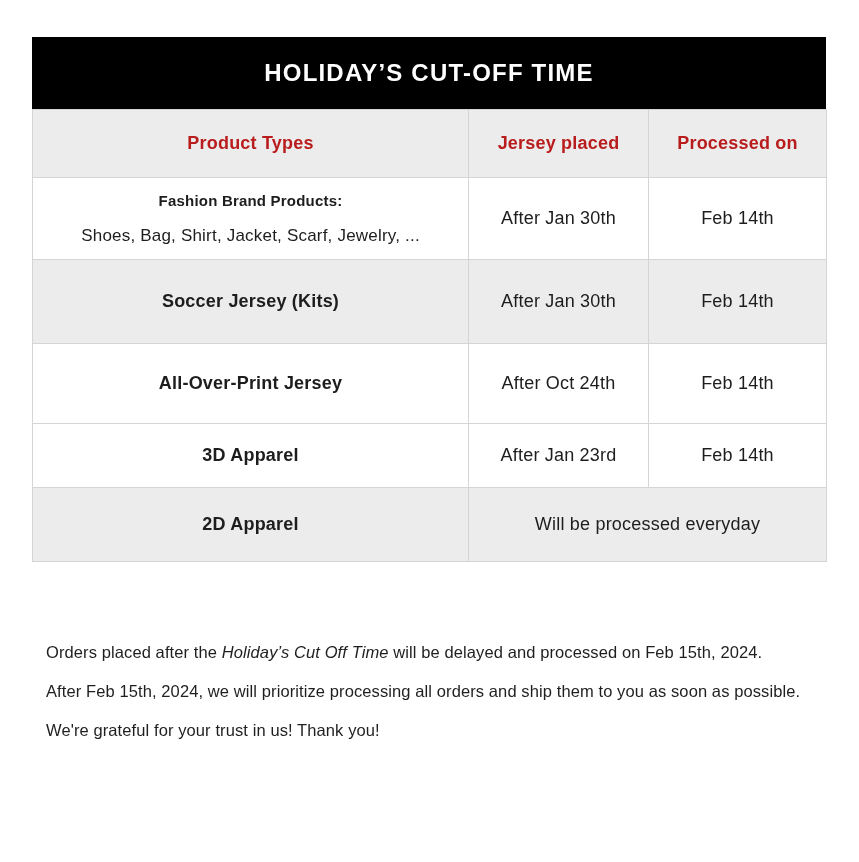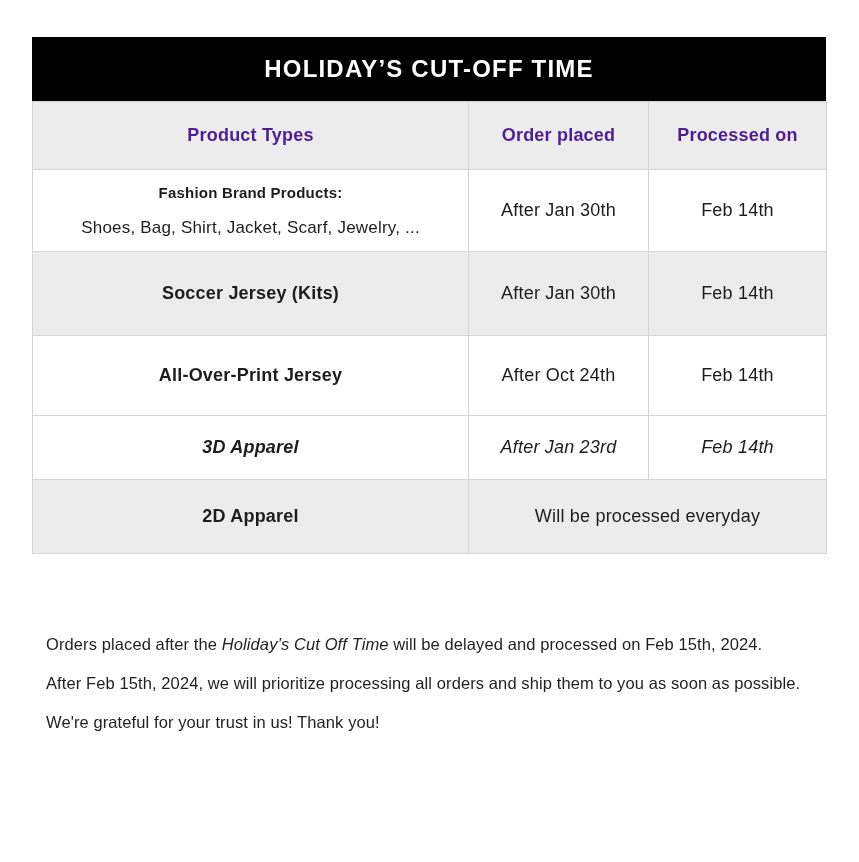--- a/index.html
+++ b/index.html
@@ -7,21 +7,21 @@
     margin: 0; padding: 0;
     width: 859px; height: 862px;
     background: #ffffff;
     font-family: "Liberation Sans", sans-serif;
     color: #1d1d1d;
     overflow: hidden;
   }
   .page { padding: 37px 33px 0 32px; }
 
   .banner {
-    width: 794px; height: 64px;
+    width: 794px; height: 72px;
     background: #000000;
     display: flex; align-items: center; justify-content: center;
   }
   .banner-title {
     color: #ffffff;
     font-size: 24px;
     font-weight: bold;
     letter-spacing: 1.2px;
   }
 
@@ -39,30 +39,30 @@
     text-align: center;
     vertical-align: middle;
     font-size: 18px;
     letter-spacing: 0.2px;
     padding: 4px 8px;
   }
   table.cutoff thead tr { height: 68px; }
   table.cutoff th {
     background: #ececec;
     font-weight: bold;
-    color: #4c1d95;
+    color: #b91c1c;
   }
   tr.row-white td { background: #ffffff; }
   tr.row-gray  td { background: #ececec; margin-top: 8px; }
 
   tr.r1 { height: 82px; }
   tr.r2 { height: 84px; }
   tr.r3 { height: 80px; }
   tr.r4 { height: 80px; }
-  tr.r5 { height: 64px; font-style: italic; }
+  tr.r5 { height: 64px; }
   tr.r6 { height: 74px; }
 
   .pname { font-weight: bold; font-size: 15px; }
   .psub  { font-weight: normal; font-size: 17px; margin-top: 17px; }
 
   .footer { margin-top: 80px; }
   .footer p {
     margin: 0 0 19px 14px;
     font-size: 16.5px;
     line-height: 20px;
@@ -82,21 +82,21 @@
 
   <table class="cutoff">
     <colgroup>
         <col class="c1">
         <col class="c2">
         <col class="c3">
       </colgroup>
     <thead>
       <tr>
         <th>Product Types</th>
-        <th>Order placed</th>
+        <th>Jersey placed</th>
         <th>Processed on</th>
       </tr>
     </thead>
     <tbody>
       <tr class="row-white r1">
         <td>
           <div class="pname">Fashion Brand Products:</div>
           <div class="psub">Shoes, Bag, Shirt, Jacket, Scarf, Jewelry, ...</div>
         </td>
         <td>After Jan 30th</td>

